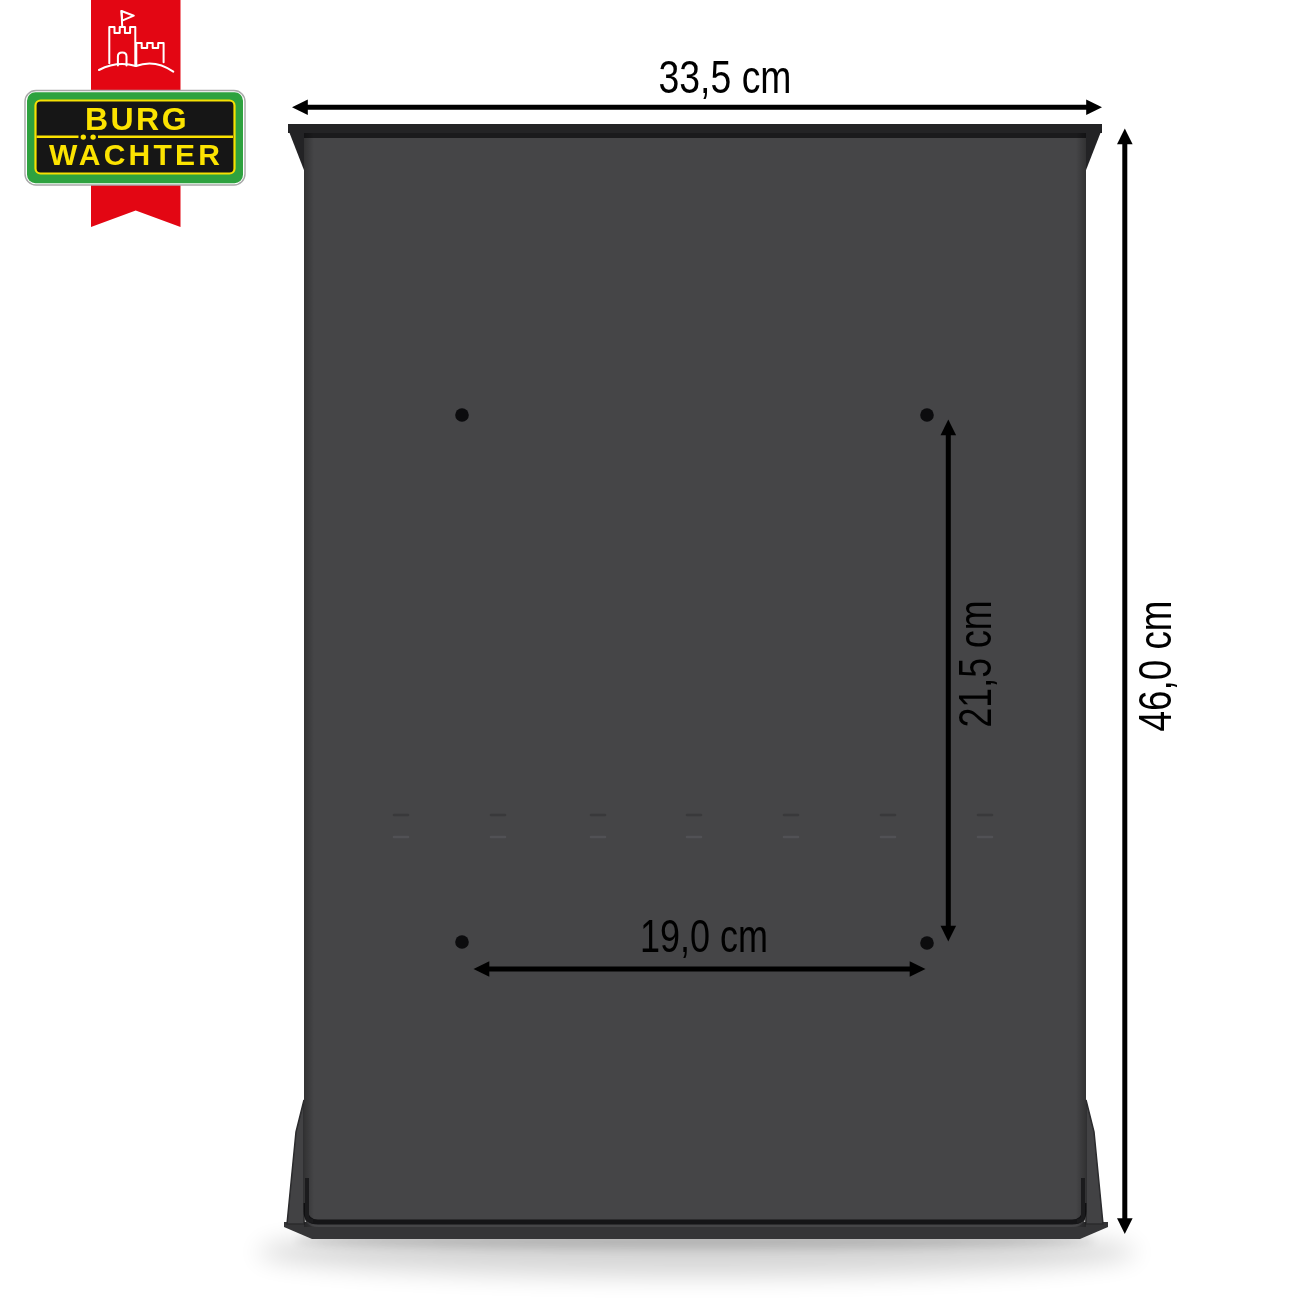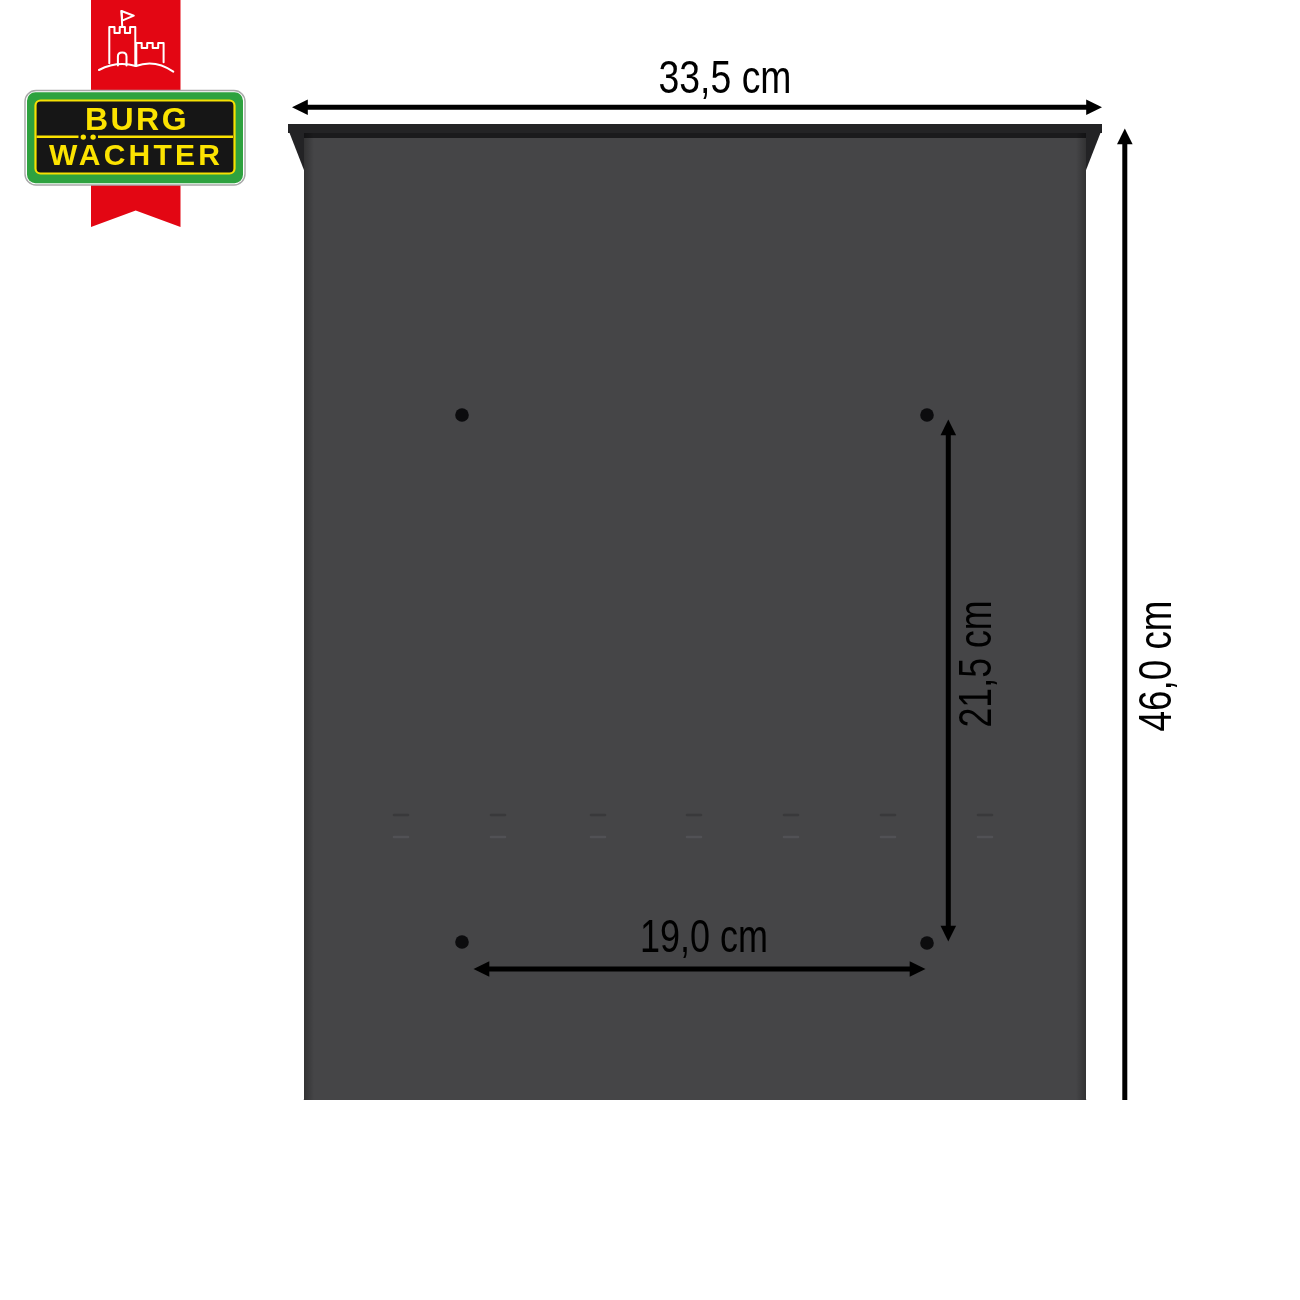--- a/index.html
+++ b/index.html
@@ -1,16 +1,16 @@
 <!DOCTYPE html>
 <html><head>
 <meta charset="utf-8">
 <style>
   html,body{margin:0;padding:0;background:#ffffff;}
-  .canvas{position:relative;width:1300px;height:1100px;overflow:hidden;background:#84cc16;
+  .canvas{position:relative;width:1300px;height:1300px;overflow:hidden;background:#84cc16;
     font-family:"Liberation Sans", sans-serif;}
   svg{display:block;}
 </style>
 </head>
 <body>
 <div class="canvas">
 <svg width="1300" height="1300" viewBox="0 0 1300 1300" xmlns="http://www.w3.org/2000/svg">
   <defs>
     <filter id="soft" x="-50%" y="-50%" width="200%" height="200%">
       <feGaussianBlur stdDeviation="12"></feGaussianBlur>

